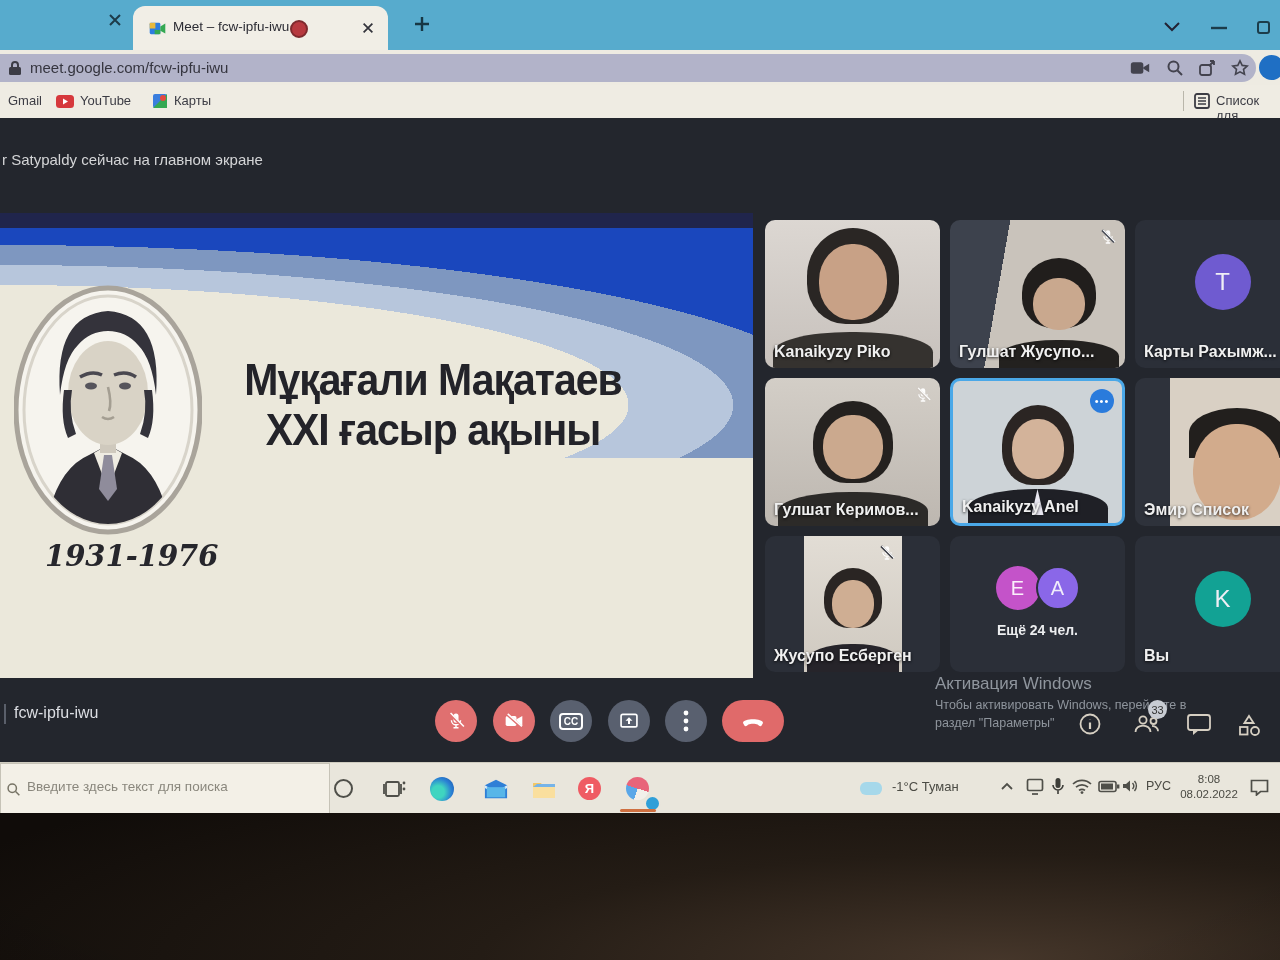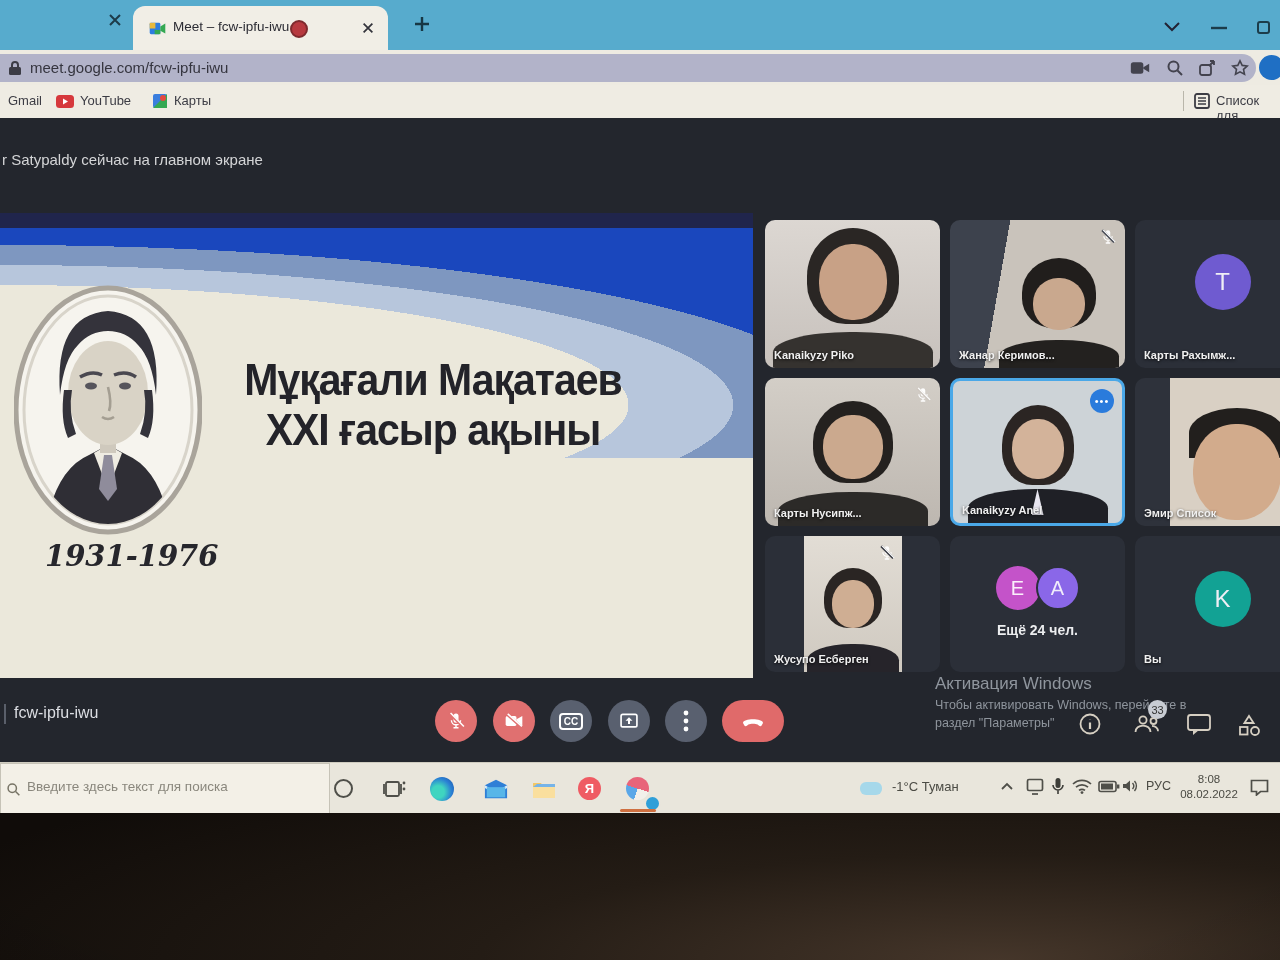--- a/index.html
+++ b/index.html
@@ -23,21 +23,21 @@
   .meet{position:absolute;left:0;top:118px;width:1280px;height:644px;background:#23262d;}
   .banner{position:absolute;left:2px;top:33px;font-size:15px;color:#d4d5d7;}
   .slide{position:absolute;left:0;top:95px;width:753px;height:465px;background:#ebe8db;overflow:hidden;}
   .navy{position:absolute;left:0;top:0;width:100%;height:15px;background:#20254c;}
   .swoosh{position:absolute;left:0;top:15px;width:100%;height:230px;
     background:radial-gradient(ellipse 838px 160px at 0px 177px,rgba(26,71,189,0) 0 75%,#b7c6dc 75% 87.5%,#7e97c0 87.5% 100%,#1a47bd 100%);}
   .slide-title{position:absolute;left:218px;top:146px;width:430px;text-align:center;font-weight:800;color:#232329;font-size:41px;line-height:47px;letter-spacing:-1px;transform:scaleY(1.06);}
   .years{position:absolute;left:45px;top:326px;font-family:"DejaVu Serif",serif;font-style:italic;font-weight:700;font-size:29px;color:#26262c;}
 
   .tile{position:absolute;width:175px;height:148px;border-radius:10px;background:#2b2f38;overflow:hidden;}
-  .plabel{position:absolute;left:9px;bottom:7px;font-size:11px;font-weight:600;color:#f0f0f0;text-shadow:0 1px 3px rgba(0,0,0,.8);white-space:nowrap;z-index:5;}
+  .plabel{position:absolute;left:9px;bottom:7px;font-size:16px;font-weight:600;color:#f0f0f0;text-shadow:0 1px 3px rgba(0,0,0,.8);white-space:nowrap;z-index:5;}
   .micoff{position:absolute;top:8px;right:8px;width:18px;height:18px;z-index:5;opacity:.95;}
   .avatarball{position:absolute;left:50%;top:42%;transform:translate(-50%,-50%);width:56px;height:56px;border-radius:50%;display:flex;align-items:center;justify-content:center;font-size:24px;color:#efeef5;font-weight:500;}
   .fig{position:absolute;left:50%;bottom:0;transform:translateX(-50%);width:150px;height:120px;}
   .fig .hair{position:absolute;left:50%;top:0;transform:translateX(-50%);width:66px;height:74px;border-radius:50% 50% 42% 42%;background:#2e2b29;}
   .fig .face{position:absolute;left:50%;top:12px;transform:translateX(-50%);width:50px;height:58px;border-radius:48%;background:#cfae97;}
   .fig .body{position:absolute;left:50%;bottom:-6px;transform:translateX(-50%);width:128px;height:46px;border-radius:48% 48% 0 0;background:#26262c;}
   .speakbadge{position:absolute;top:8px;right:8px;width:24px;height:24px;border-radius:50%;background:#2a7bdc;color:#fff;display:flex;align-items:center;justify-content:center;font-size:11px;letter-spacing:1px;z-index:6;}
 
   .ctrlbar{position:absolute;left:0;top:560px;width:1280px;height:84px;}
   .code{position:absolute;left:14px;top:26px;font-size:16px;color:#dcdee3;}
@@ -196,21 +196,21 @@
           <div class="hair" style="width:74px;height:70px;background:#211e1c"></div>
           <div class="face" style="width:52px;height:52px;top:20px;background:#c9a88e"></div>
           <div class="body" style="width:120px;height:34px;background:#23211f"></div>
         </div>
         <svg class="micoff" viewBox="0 0 24 24">
             <path fill="#fff" d="M12 14a3 3 0 0 0 3-3V6a3 3 0 0 0-6 0v5a3 3 0 0 0 3 3z"></path>
             <path fill="none" stroke="#fff" stroke-width="1.7" d="M6.5 11a5.5 5.5 0 0 0 11 0M12 16.5V20M9 20h6"></path>
             <path stroke="#3d424d" stroke-width="3.4" d="M4.4 2.8l16 16" fill="none"></path>
             <path stroke="#fff" stroke-width="1.8" d="M5.5 2.5l16 16" fill="none"></path>
           </svg>
-        <span class="plabel">Жанар Керимов...</span>
+        <span class="plabel">Гулшат Жусупо...</span>
       </div>
 
       <div class="tile" style="left:1135px;top:102px">
         <div class="avatarball" style="background:#6f5bd0">
             <span>T</span>
           </div>
 
         <span class="plabel">Карты Рахымж...</span>
       </div>
 
@@ -219,21 +219,21 @@
           <div class="hair" style="width:80px;height:82px;background:#24211f"></div>
           <div class="face" style="width:60px;height:64px;top:14px;background:#cba98e"></div>
           <div class="body" style="width:150px;height:40px;background:#2c2a28"></div>
         </div>
         <svg class="micoff" viewBox="0 0 24 24">
             <path fill="#fff" d="M12 14a3 3 0 0 0 3-3V6a3 3 0 0 0-6 0v5a3 3 0 0 0 3 3z"></path>
             <path fill="none" stroke="#fff" stroke-width="1.7" d="M6.5 11a5.5 5.5 0 0 0 11 0M12 16.5V20M9 20h6"></path>
             <path stroke="#ccc6bf" stroke-width="3.4" d="M4.4 2.8l16 16" fill="none"></path>
             <path stroke="#fff" stroke-width="1.8" d="M5.5 2.5l16 16" fill="none"></path>
           </svg>
-        <span class="plabel">Карты Нусипж...</span>
+        <span class="plabel">Гулшат Керимов...</span>
       </div>
 
       <div class="tile" style="left:950px;top:260px;background:#cdd3d7;border:3px solid #4aa8e8;width:169px;height:142px">
         <div class="fig" style="width:150px;height:118px">
           <div class="hair" style="width:72px;height:80px;background:#2b2523"></div>
           <div class="face" style="width:52px;height:60px;top:14px;background:#d3b39a"></div>
           <div class="body" style="width:140px;height:40px;background:#1f2026"></div>
           <div class="abs" style="left:50%;bottom:8px;transform:translateX(-50%);width:12px;height:26px;background:#e8e6f0;clip-path:polygon(50% 0,100% 100%,0 100%)"></div>
         </div>
         <div class="speakbadge">•••</div>

